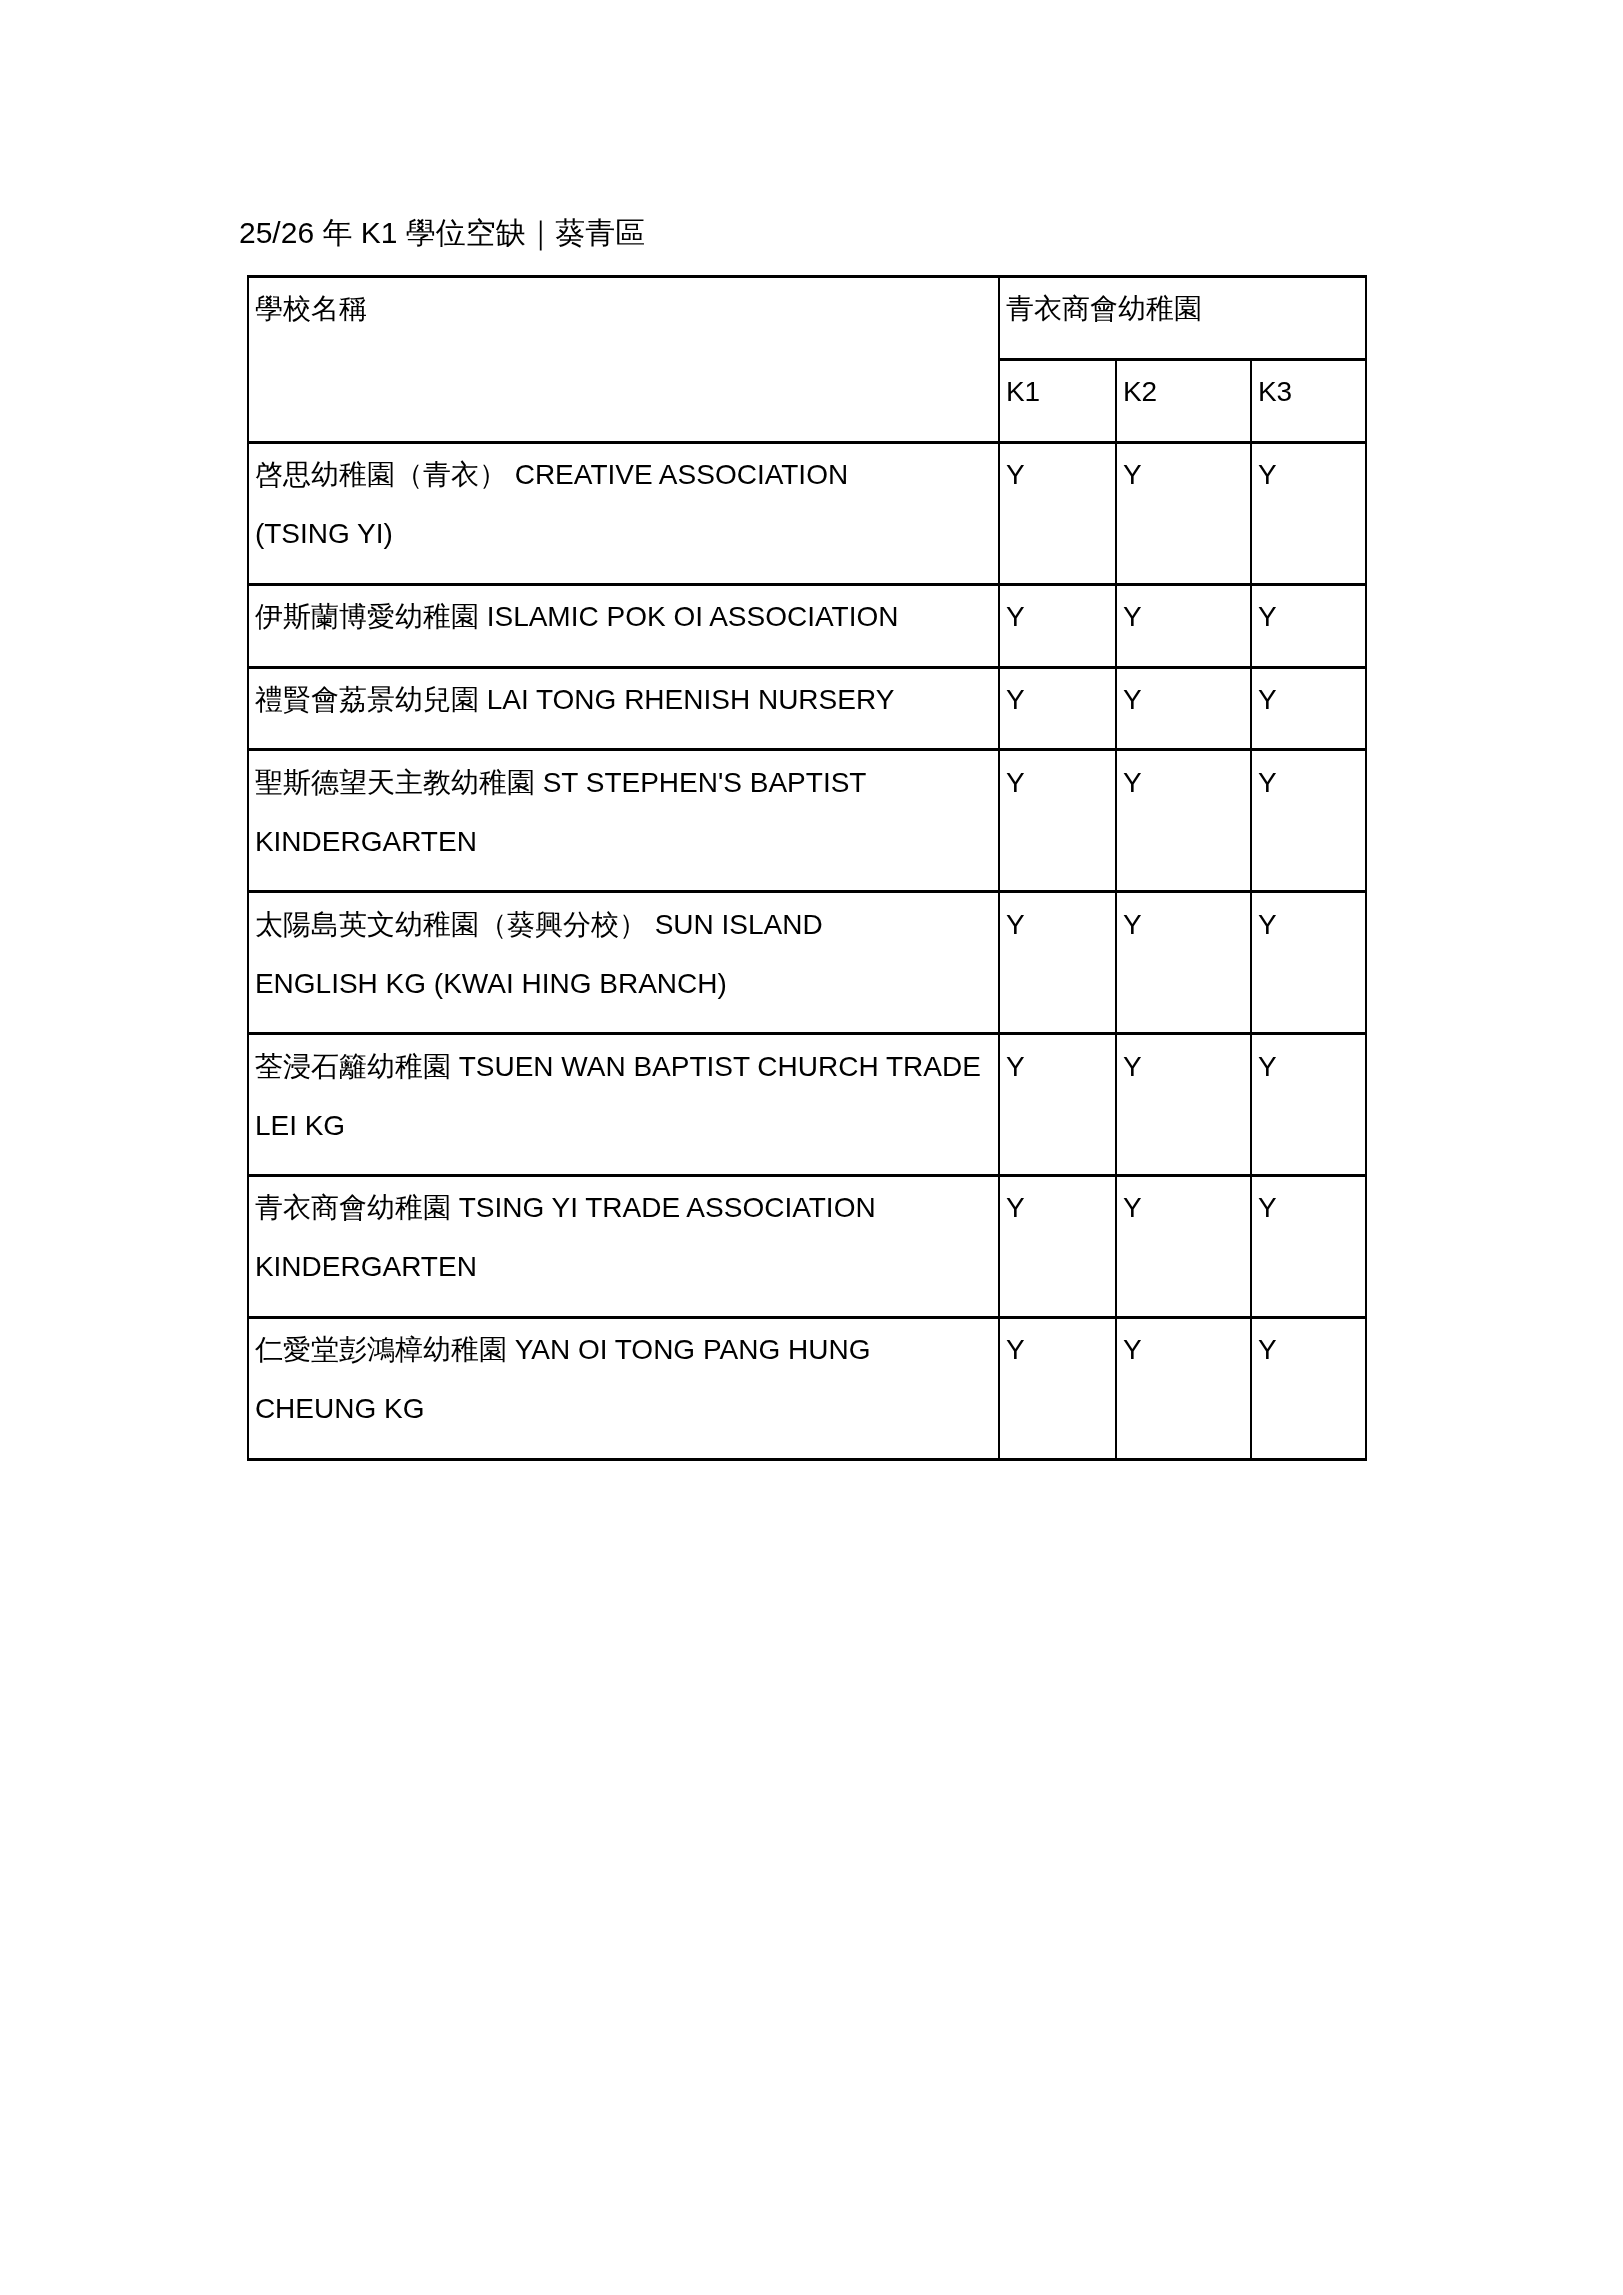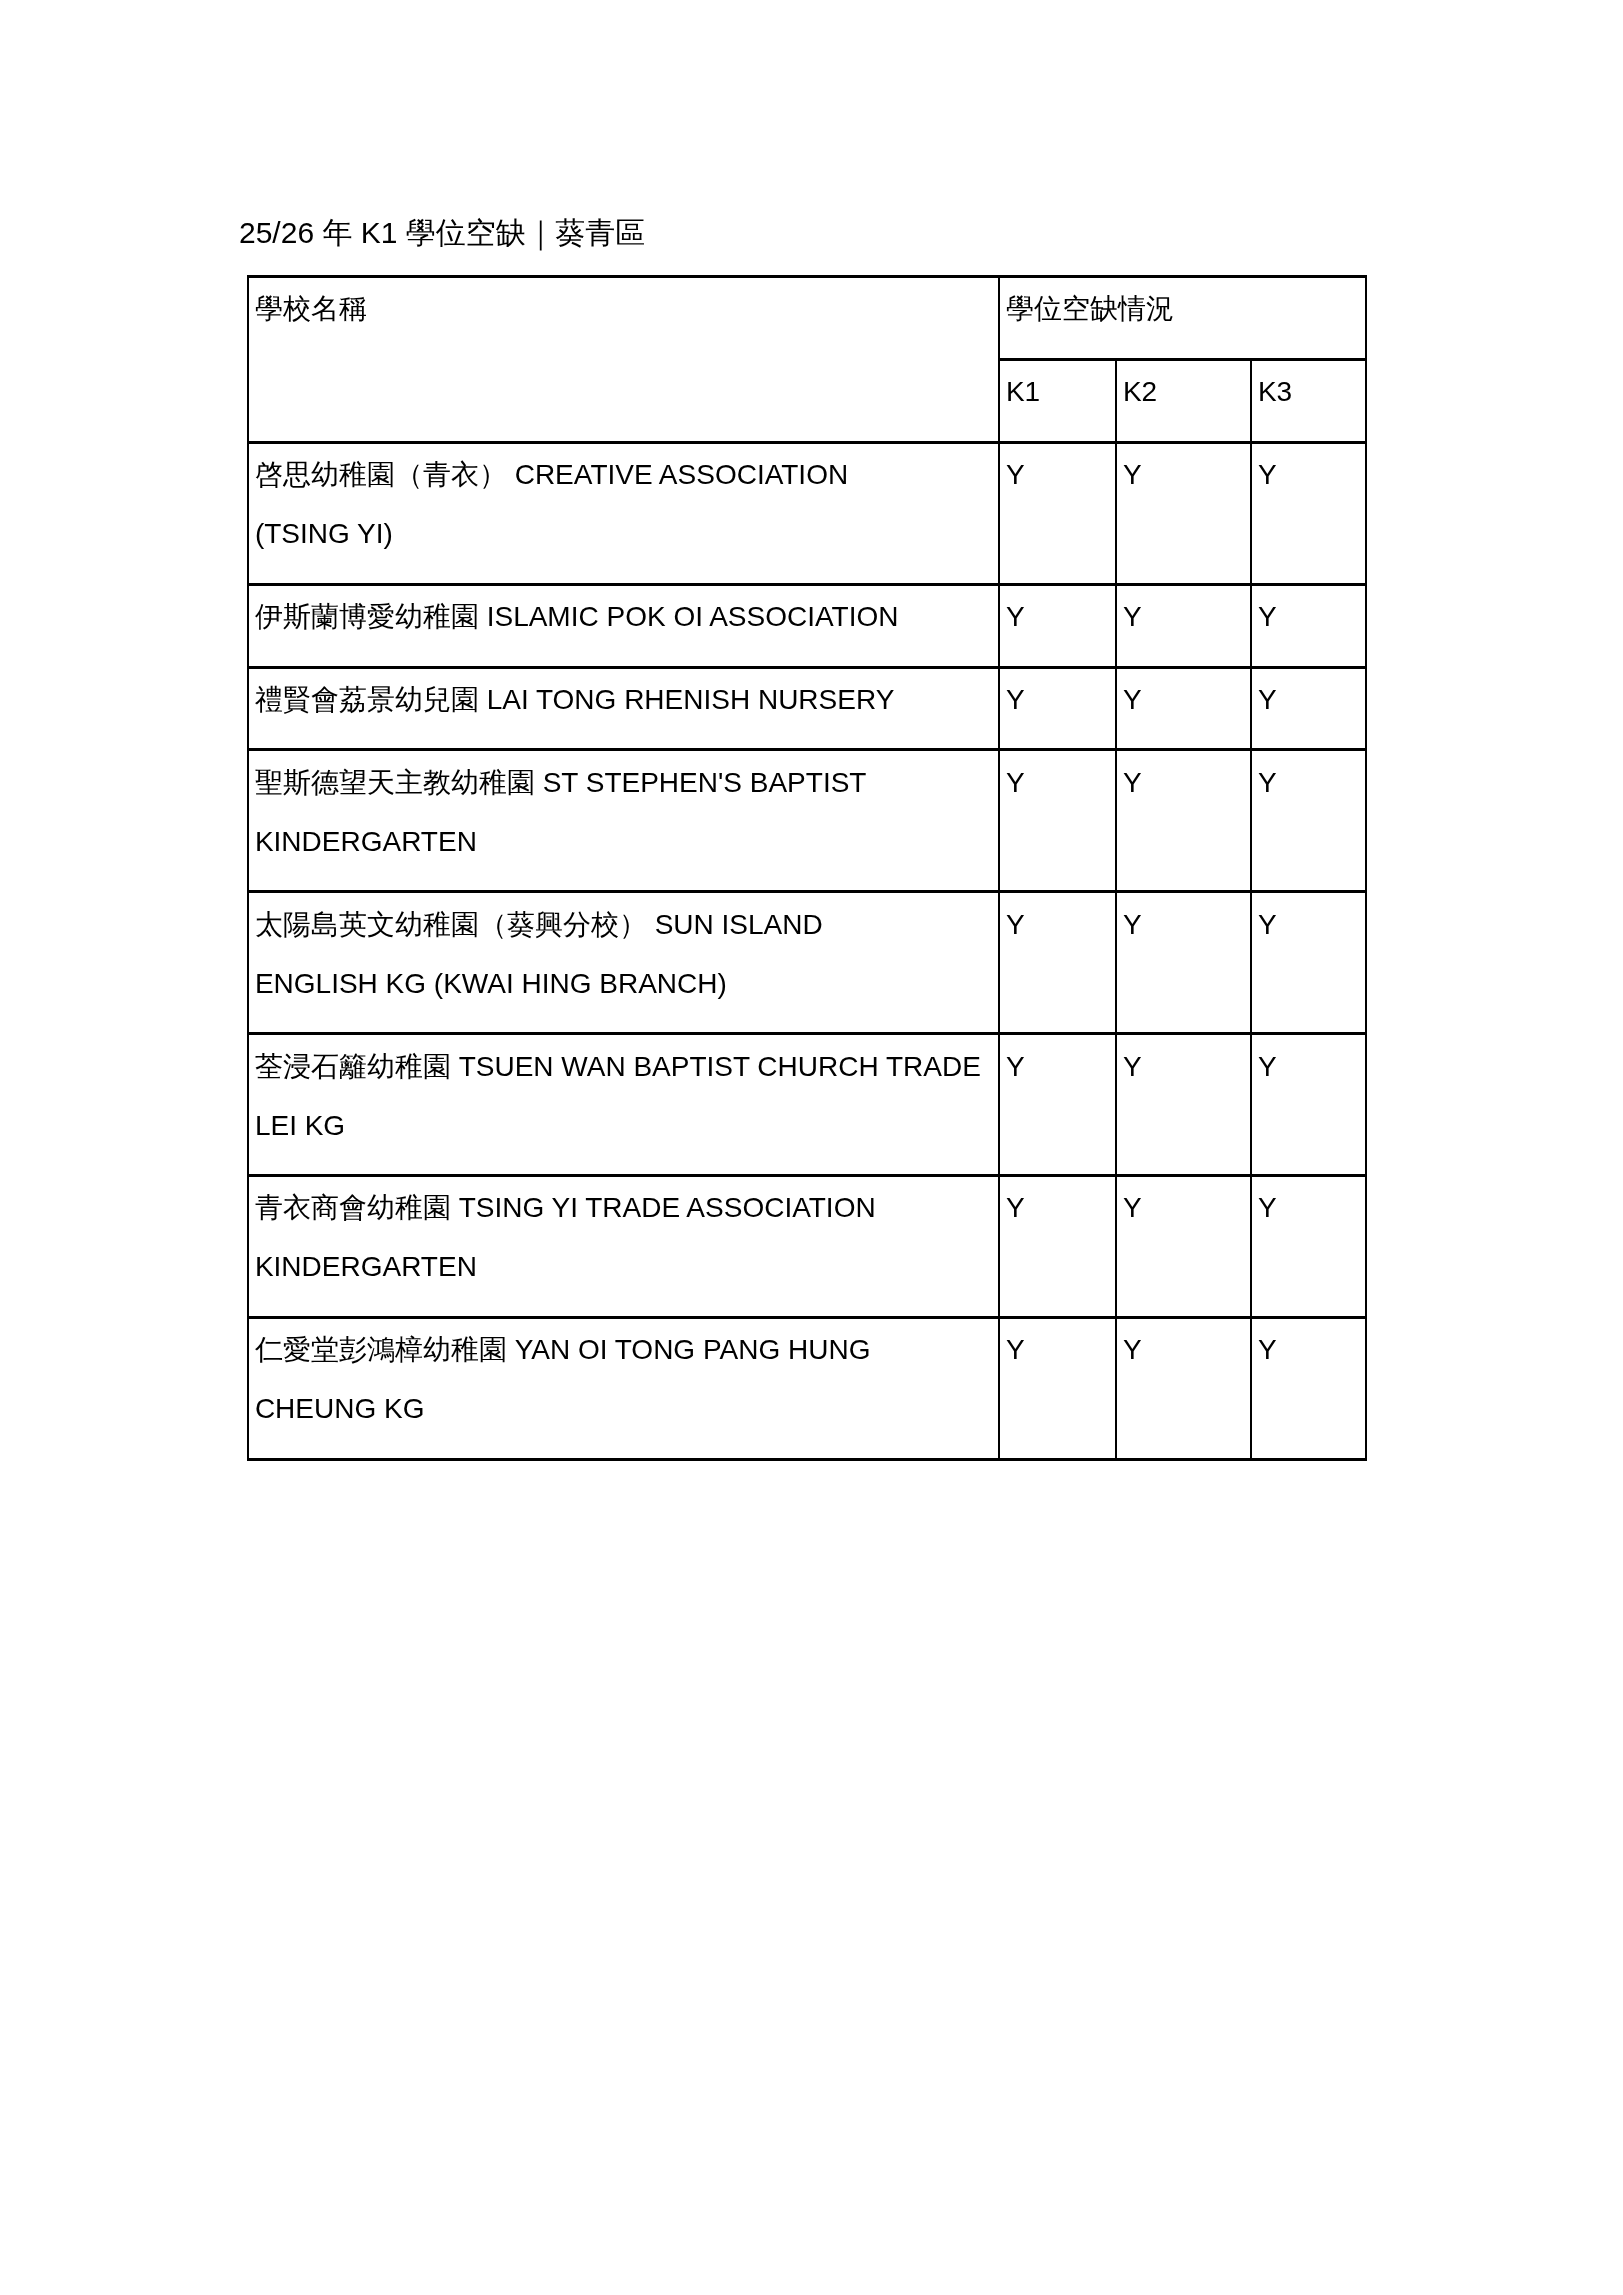--- a/index.html
+++ b/index.html
@@ -60,21 +60,21 @@
 <table class="vacancy-table">
   <colgroup>
     <col class="col-name">
     <col class="col-k1">
     <col class="col-k2">
     <col class="col-k3">
   </colgroup>
   <thead>
     <tr>
       <th class="name-cell" rowspan="2">學校名稱</th>
-      <th colspan="3">學位空缺情況</th>
+      <th colspan="3">青衣商會幼稚園</th>
     </tr>
     <tr>
       <th>K1</th>
       <th>K2</th>
       <th>K3</th>
     </tr>
   </thead>
   <tbody id="rows">
       <tr>
         <td class="name-cell">啓思幼稚園（青衣） CREATIVE ASSOCIATION

